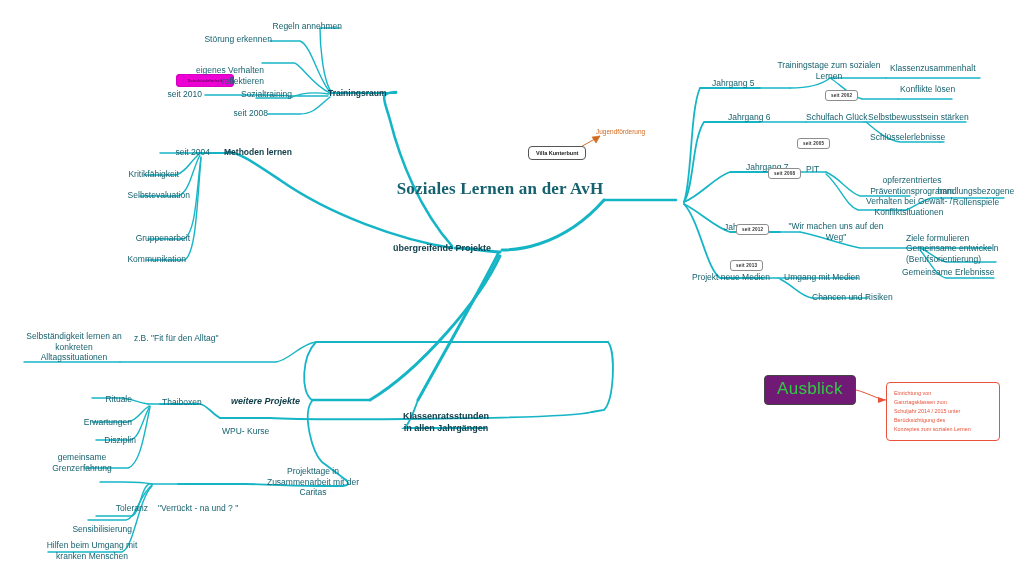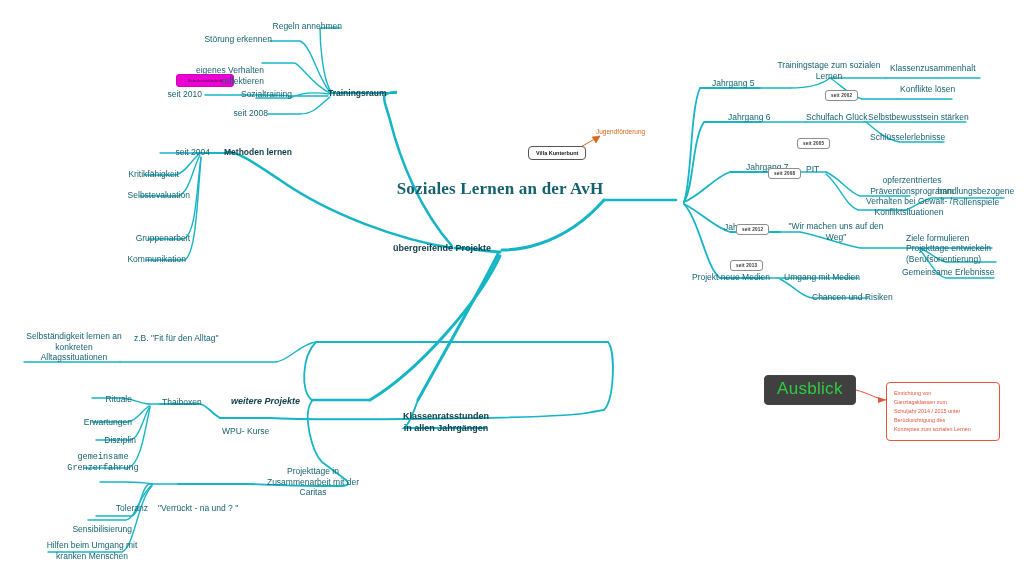--- a/index.html
+++ b/index.html
@@ -18,21 +18,21 @@
      letter-spacing:.2px;}
   .mid-node{position:absolute;font-weight:bold;font-size:9px;color:#0d3c48;text-align:center;line-height:1.3;}
   .yearbox{position:absolute;border:1px solid #8d8d8d;border-radius:3px;background:#fff;
      font-size:4.6px;font-weight:bold;color:#333;padding:2px 5px;text-align:center;letter-spacing:.2px;}
   .villabox{position:absolute;border:1px solid #555;border-radius:4px;background:#fff;
      font-size:5.5px;font-weight:bold;color:#222;padding:3px 7px;text-align:center;}
   .magenta{position:absolute;background:#ec00d4;border-radius:4px;font-size:4px;
      font-weight:bold;color:#6b0060;padding:4px 6px;text-align:center;letter-spacing:.1px;
      box-shadow:0 0 0 1px #d400bd inset;}
   .jugend{position:absolute;font-size:6.5px;color:#d2691e;}
-  .ausblick{position:absolute;border:1.3px solid #444;border-radius:4px;background:#404040;
+  .ausblick{position:absolute;border:1.3px solid #444;border-radius:4px;background:#701a75;
      color:#2ecc40;font-size:17px;padding:3px 12px 5px 12px;letter-spacing:.3px;}
   .redbox{position:absolute;border:1px solid #e8533a;border-radius:4px;background:#fff;
      color:#e8533a;font-size:5.4px;line-height:1.65;padding:6px 7px;white-space:pre-line;}
 </style>
 </head>
 <body>
 
 <div id="canvas">
 
   <svg class="links" viewBox="0 0 1024 580">
@@ -207,40 +207,40 @@
   <div class="node c" style="left:856px;top:175px;width:112px;">opferzentriertes
 Präventionsprogramm</div>
   <div class="node c" style="left:928px;top:186px;width:96px;">handlungsbezogene
 Rollenspiele</div>
 
   <div class="node" style="left:724px;top:222px;">Jahrgang 8</div>
   <div class="yearbox" style="left:736px;top:224px;">seit 2012</div>
   <div class="node c" style="left:780px;top:221px;width:112px;">"Wir machen uns auf den
 Weg"</div>
   <div class="node" style="left:906px;top:233px;">Ziele formulieren</div>
-  <div class="node" style="left:906px;top:243px;">Projekttage entwickeln
+  <div class="node" style="left:906px;top:243px;">Gemeinsame entwickeln
 (Berufsorientierung)</div>
   <div class="node" style="left:902px;top:267px;">Gemeinsame Erlebnisse</div>
 
   <div class="node" style="left:692px;top:272px;">Projekt neue Medien</div>
   <div class="yearbox" style="left:730px;top:260px;">seit 2013</div>
   <div class="node" style="left:784px;top:272px;">Umgang mit Medien</div>
   <div class="node" style="left:812px;top:292px;">Chancen und Risiken</div>
 
   <div class="node" style="left:134px;top:333px;">z.B. "Fit für den Alltag"</div>
   <div class="node c" style="left:22px;top:331px;width:104px;">Selbständigkeit lernen an
 konkreten
 Alltagssituationen</div>
 
   <div class="node" style="left:222px;top:426px;">WPU- Kurse</div>
   <div class="node" style="left:162px;top:397px;">Thaiboxen</div>
   <div class="node r" style="left:60px;top:394px;width:72px;">Rituale</div>
   <div class="node r" style="left:46px;top:417px;width:86px;">Erwartungen</div>
   <div class="node r" style="left:50px;top:435px;width:86px;">Disziplin</div>
-  <div class="node c" style="left:62px;top:452px;width:82px;font-family:Liberation Mono, monospace;">gemeinsame
+  <div class="node c" style="left:41px;top:452px;width:82px;">gemeinsame
 Grenzerfahrung</div>
 
   <div class="node c" style="left:262px;top:466px;width:102px;">Projekttage in
 Zusammenarbeit mit der
 Caritas</div>
   <div class="node" style="left:158px;top:503px;">"Verrückt - na und ? "</div>
   <div class="node r" style="left:70px;top:503px;width:78px;">Toleranz</div>
   <div class="node r" style="left:44px;top:524px;width:88px;">Sensibilisierung</div>
   <div class="node c" style="left:42px;top:540px;width:100px;">Hilfen beim Umgang mit
 kranken Menschen</div>

